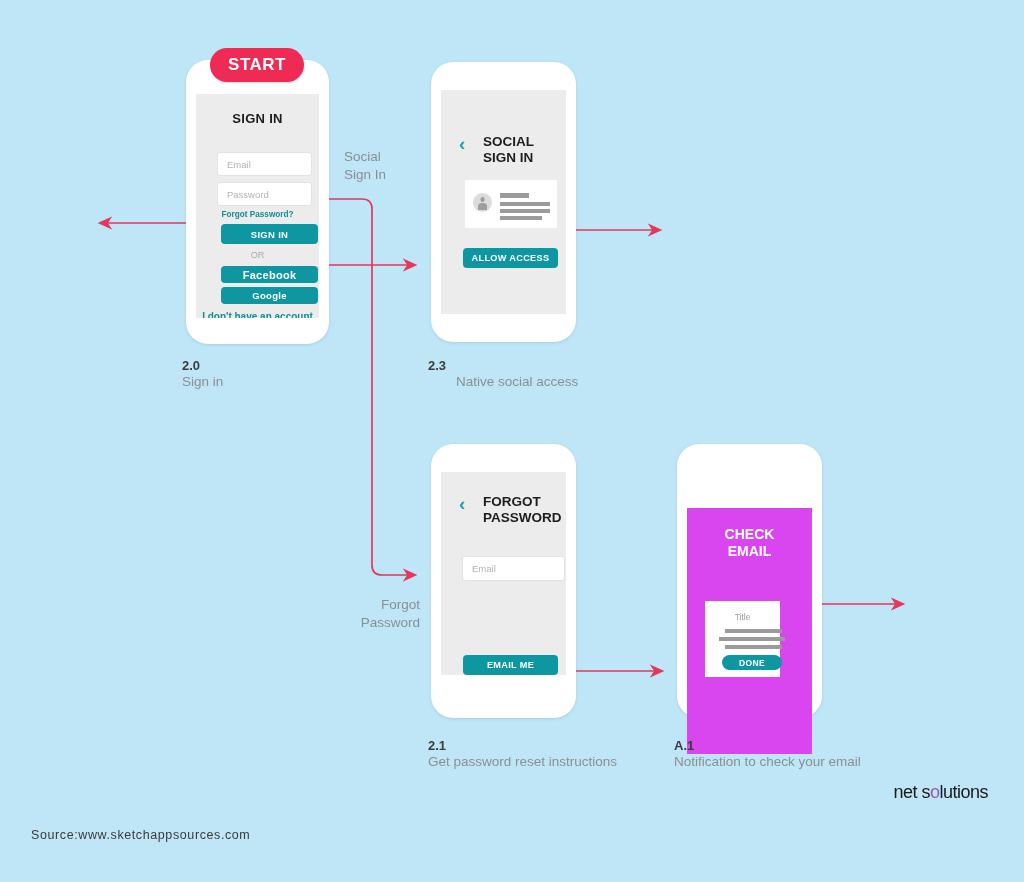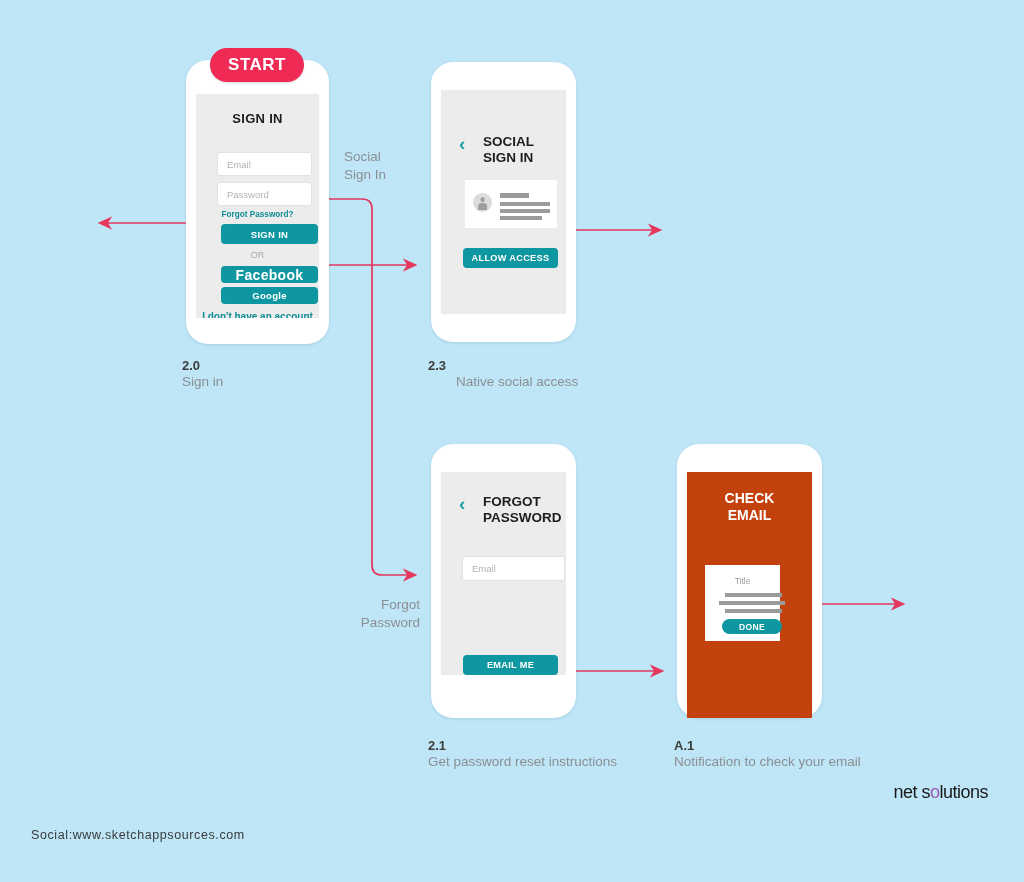--- a/index.html
+++ b/index.html
@@ -9,21 +9,21 @@
     font-family:"Liberation Sans", sans-serif;
     position:relative;
     overflow:hidden;
   }
   .canvas{position:absolute;inset:0;}
 
   
   .phone{position:absolute;background:#ffffff;border-radius:22px;
          box-shadow:0 1px 3px rgba(90,140,170,.25);}
   .screen{position:absolute;left:10px;right:10px;background:#ececec;overflow:hidden;}
-  .screen.dark{background:#c2410c;}
+  .screen.dark{background:#d946ef;margin-top:36px;}
 
   
   .start-pill{position:absolute;left:210px;top:48px;width:94px;height:34px;
     background:#ee2a55;border-radius:17px;color:#fff;font-weight:bold;
     font-size:17px;letter-spacing:.5px;display:flex;align-items:center;
     justify-content:center;z-index:6;box-shadow:0 1px 2px rgba(0,0,0,.15);}
 
   
   .scr-title{text-align:center;font-weight:bold;color:#1d1d1d;}
   .field{background:#fff;border:1px solid #e2e2e2;border-radius:3px;
@@ -106,21 +106,21 @@
       <div class="field" style="position:absolute;left:21px;top:58px;width:84px;height:22px;font-size:9.5px;">Email</div>
 
       <div class="field" style="position:absolute;left:21px;top:88px;width:84px;height:22px;font-size:9.5px;">Password</div>
 
       <div class="link" style="position:absolute;left:0;right:0;top:116px;font-size:8.2px;">Forgot Password?</div>
 
       <div class="btn" style="position:absolute;left:25px;top:130px;width:97px;height:20px;font-size:9.5px;">SIGN IN</div>
 
       <div class="or" style="position:absolute;left:0;right:0;top:156px;font-size:9px;">OR</div>
 
-      <div class="btn" style="position:absolute;left:25px;top:172px;width:97px;height:17px;font-size:14px;">Facebook</div>
+      <div class="btn" style="position:absolute;left:25px;top:172px;width:97px;height:17px;font-size:11px;">Facebook</div>
 
       <div class="btn" style="position:absolute;left:25px;top:193px;width:97px;height:17px;font-size:9.5px;">Google</div>
 
       <div class="link" style="position:absolute;left:0;right:0;top:217px;font-size:10px;">I don't have an account</div>
     </div>
   </div>
   <div class="cap-num" style="left:182px;top:358px;">2.0</div>
   <div class="cap-txt" style="left:182px;top:374px;">Sign in</div>
 
   <div class="phone" style="left:431px;top:62px;width:145px;height:280px;">
@@ -185,16 +185,16 @@
     <div>Social</div>
     <div>Sign In</div>
   </div>
 
   <div class="flow-label" style="left:330px;top:596px;width:90px;text-align:right;">
     <div>Forgot</div>
     <div>Password</div>
   </div>
 
 
-  <div class="source">Social:www.sketchappsources.com</div>
+  <div class="source">Source:www.sketchappsources.com</div>
   <div class="logo"><span>net s</span><span class="o">o</span><span>lutions</span></div>
 
 </div>
 
 </body></html>

